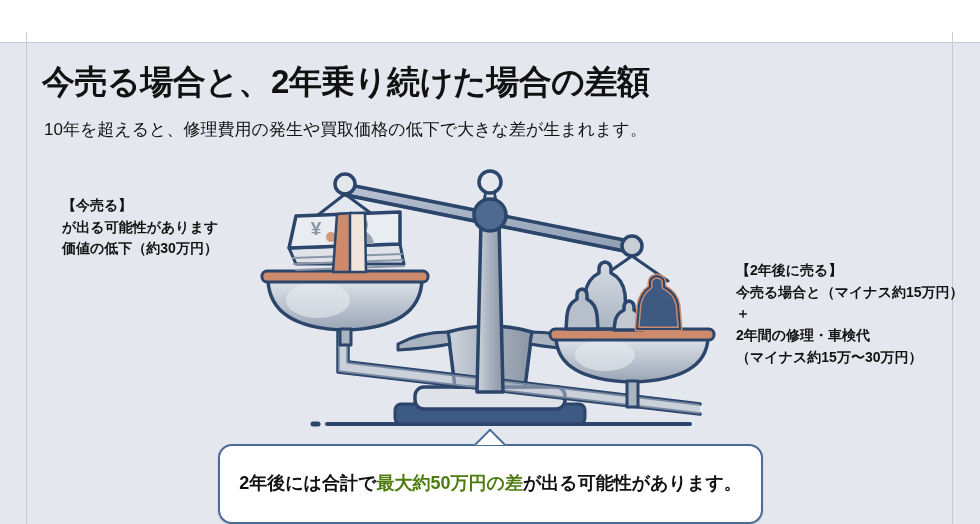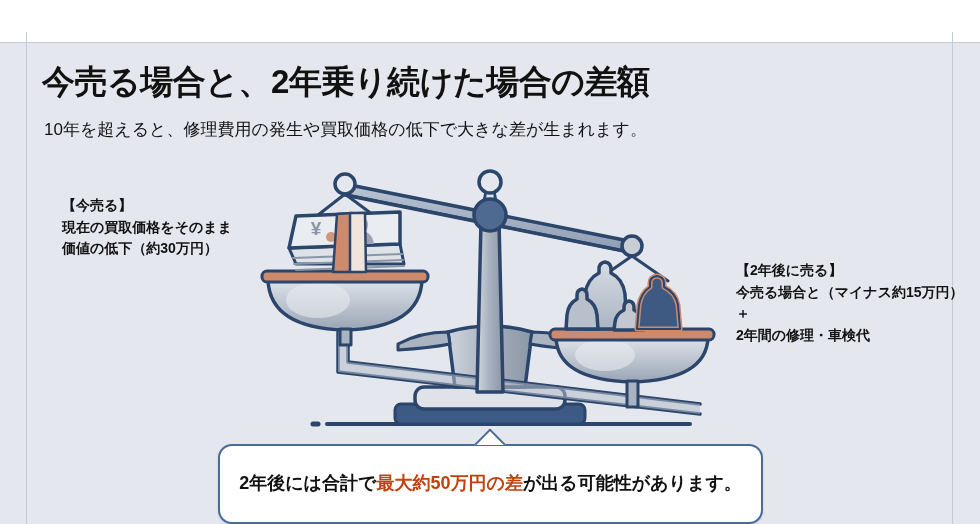--- a/index.html
+++ b/index.html
@@ -124,48 +124,49 @@
     font-weight: 700;
     white-space: nowrap;
     line-height: 1.1;
   }
   .callout-line2 {
     font-size: 17px;
     font-weight: 700;
     white-space: nowrap;
     line-height: 1.1;
   }
-  .accent { color: #c2410c; }
+  .accent { color: #4d7c0f; }
 </style>
 </head>
 <body>
 
 <div id="slide">
 
   <div class="guide-top-fill"></div>
   <div class="guide-bottom-fill"></div>
   <div class="guide h" style="top:10px;"></div>
   <div class="guide h" style="top:513px;"></div>
   <div class="guide v" style="left:26px;"></div>
   <div class="guide v" style="left:952px;"></div>
 
   <div id="title">今売る場合と、2年乗り続けた場合の差額</div>
   <div id="subtitle">10年を超えると、修理費用の発生や買取価格の低下で大きな差が生まれます。</div>
 
   <div class="annotation" id="annotation-left">
     <div>【今売る】</div>
-    <div>現在の買取価格をそのまま</div>
+    <div>が出る可能性があります</div>
     <div>価値の低下（約30万円）</div>
   </div>
 
   <div class="annotation" id="annotation-right">
     <div>【2年後に売る】</div>
     <div>今売る場合と（マイナス約15万円）</div>
     <div>＋</div>
     <div>2年間の修理・車検代</div>
+    <div>（マイナス約15万〜30万円）</div>
   </div>
 
   <svg id="scale-art" width="980" height="524" viewBox="0 0 980 524">
     <defs>
       <linearGradient id="panGrad" x1="0" y1="0" x2="0" y2="1">
         <stop offset="0%" stop-color="#dfe3e9"></stop>
         <stop offset="55%" stop-color="#b9c1cd"></stop>
         <stop offset="100%" stop-color="#9aa5b5"></stop>
       </linearGradient>
       <linearGradient id="colGrad" x1="0" y1="0" x2="1" y2="0">

